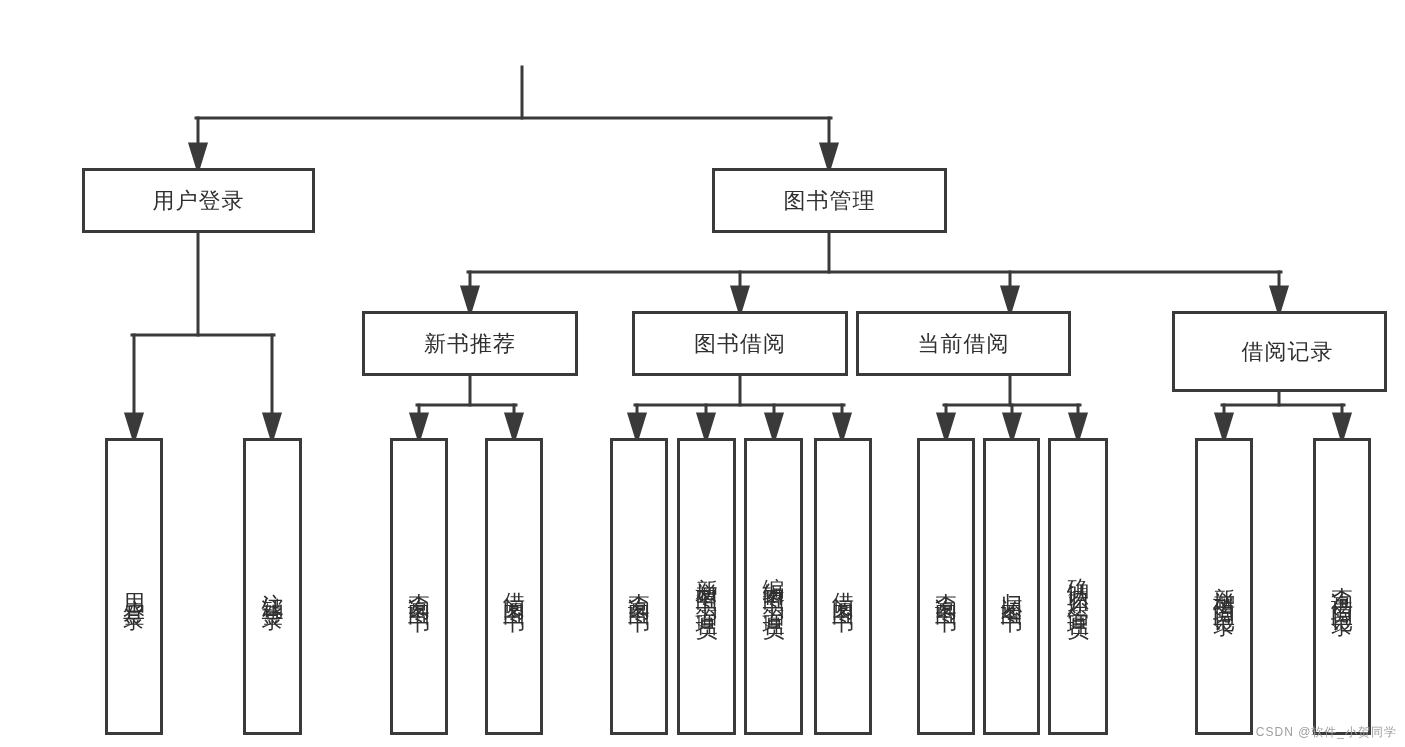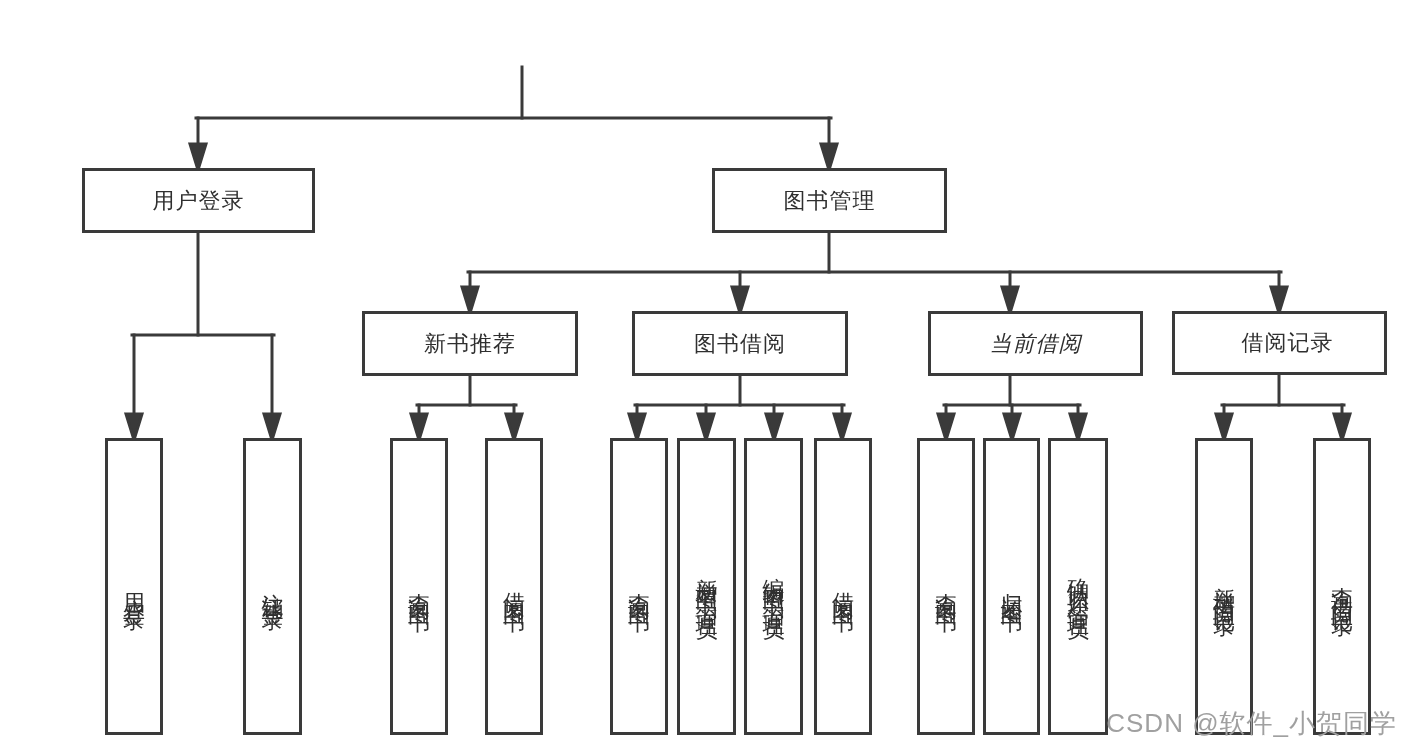--- a/index.html
+++ b/index.html
@@ -22,21 +22,21 @@
     display:flex;align-items:center;justify-content:center;
     color:var(--text,#2f2f2f);font-size:22px;
     z-index:2;
   }
   .leaf .vtext{
     writing-mode:vertical-rl;text-orientation:mixed;
     letter-spacing:6px;line-height:1;white-space:nowrap;
   }
   #watermark{
     position:absolute;right:8px;bottom:6px;z-index:3;
-    font-size:26px;color:var(--watermark,#a0a0a0);letter-spacing:1px;
+    font-size:12px;color:var(--watermark,#a0a0a0);letter-spacing:1px;
   }
 </style>
 </head>
 <body>
 
 <div id="canvas">
 
   <svg id="connectors" width="1405" height="747" viewBox="0 0 1405 747">
     <g stroke="var(--line,#3a3a3a)" stroke-width="3" stroke-linecap="square" fill="var(--line,#3a3a3a)">
 
@@ -122,24 +122,24 @@
   <div class="node" style="left:712px;top:168px;width:235px;height:65px;align-items:center;">
     <span>图书管理</span>
   </div>
 
   <div class="node" style="left:362px;top:311px;width:216px;height:65px;">
     <span>新书推荐</span>
   </div>
   <div class="node" style="left:632px;top:311px;width:216px;height:65px;">
     <span>图书借阅</span>
   </div>
-  <div class="node" style="left:928px;top:311px;width:215px;height:65px;font-style:italic;">
+  <div class="node" style="left:856px;top:311px;width:215px;height:65px;">
     <span>当前借阅</span>
   </div>
-  <div class="node" style="left:1172px;top:311px;width:215px;height:64px;padding-left:16px;">
+  <div class="node" style="left:1172px;top:311px;width:215px;height:81px;padding-left:16px;">
     <span>借阅记录</span>
   </div>
 
   <div class="leaf" style="left:105px;top:438px;width:58px;height:297px;">
     <span class="vtext">用户登录</span>
   </div>
   <div class="leaf" style="left:243px;top:438px;width:59px;height:297px;">
     <span class="vtext">注销登录</span>
   </div>
 

